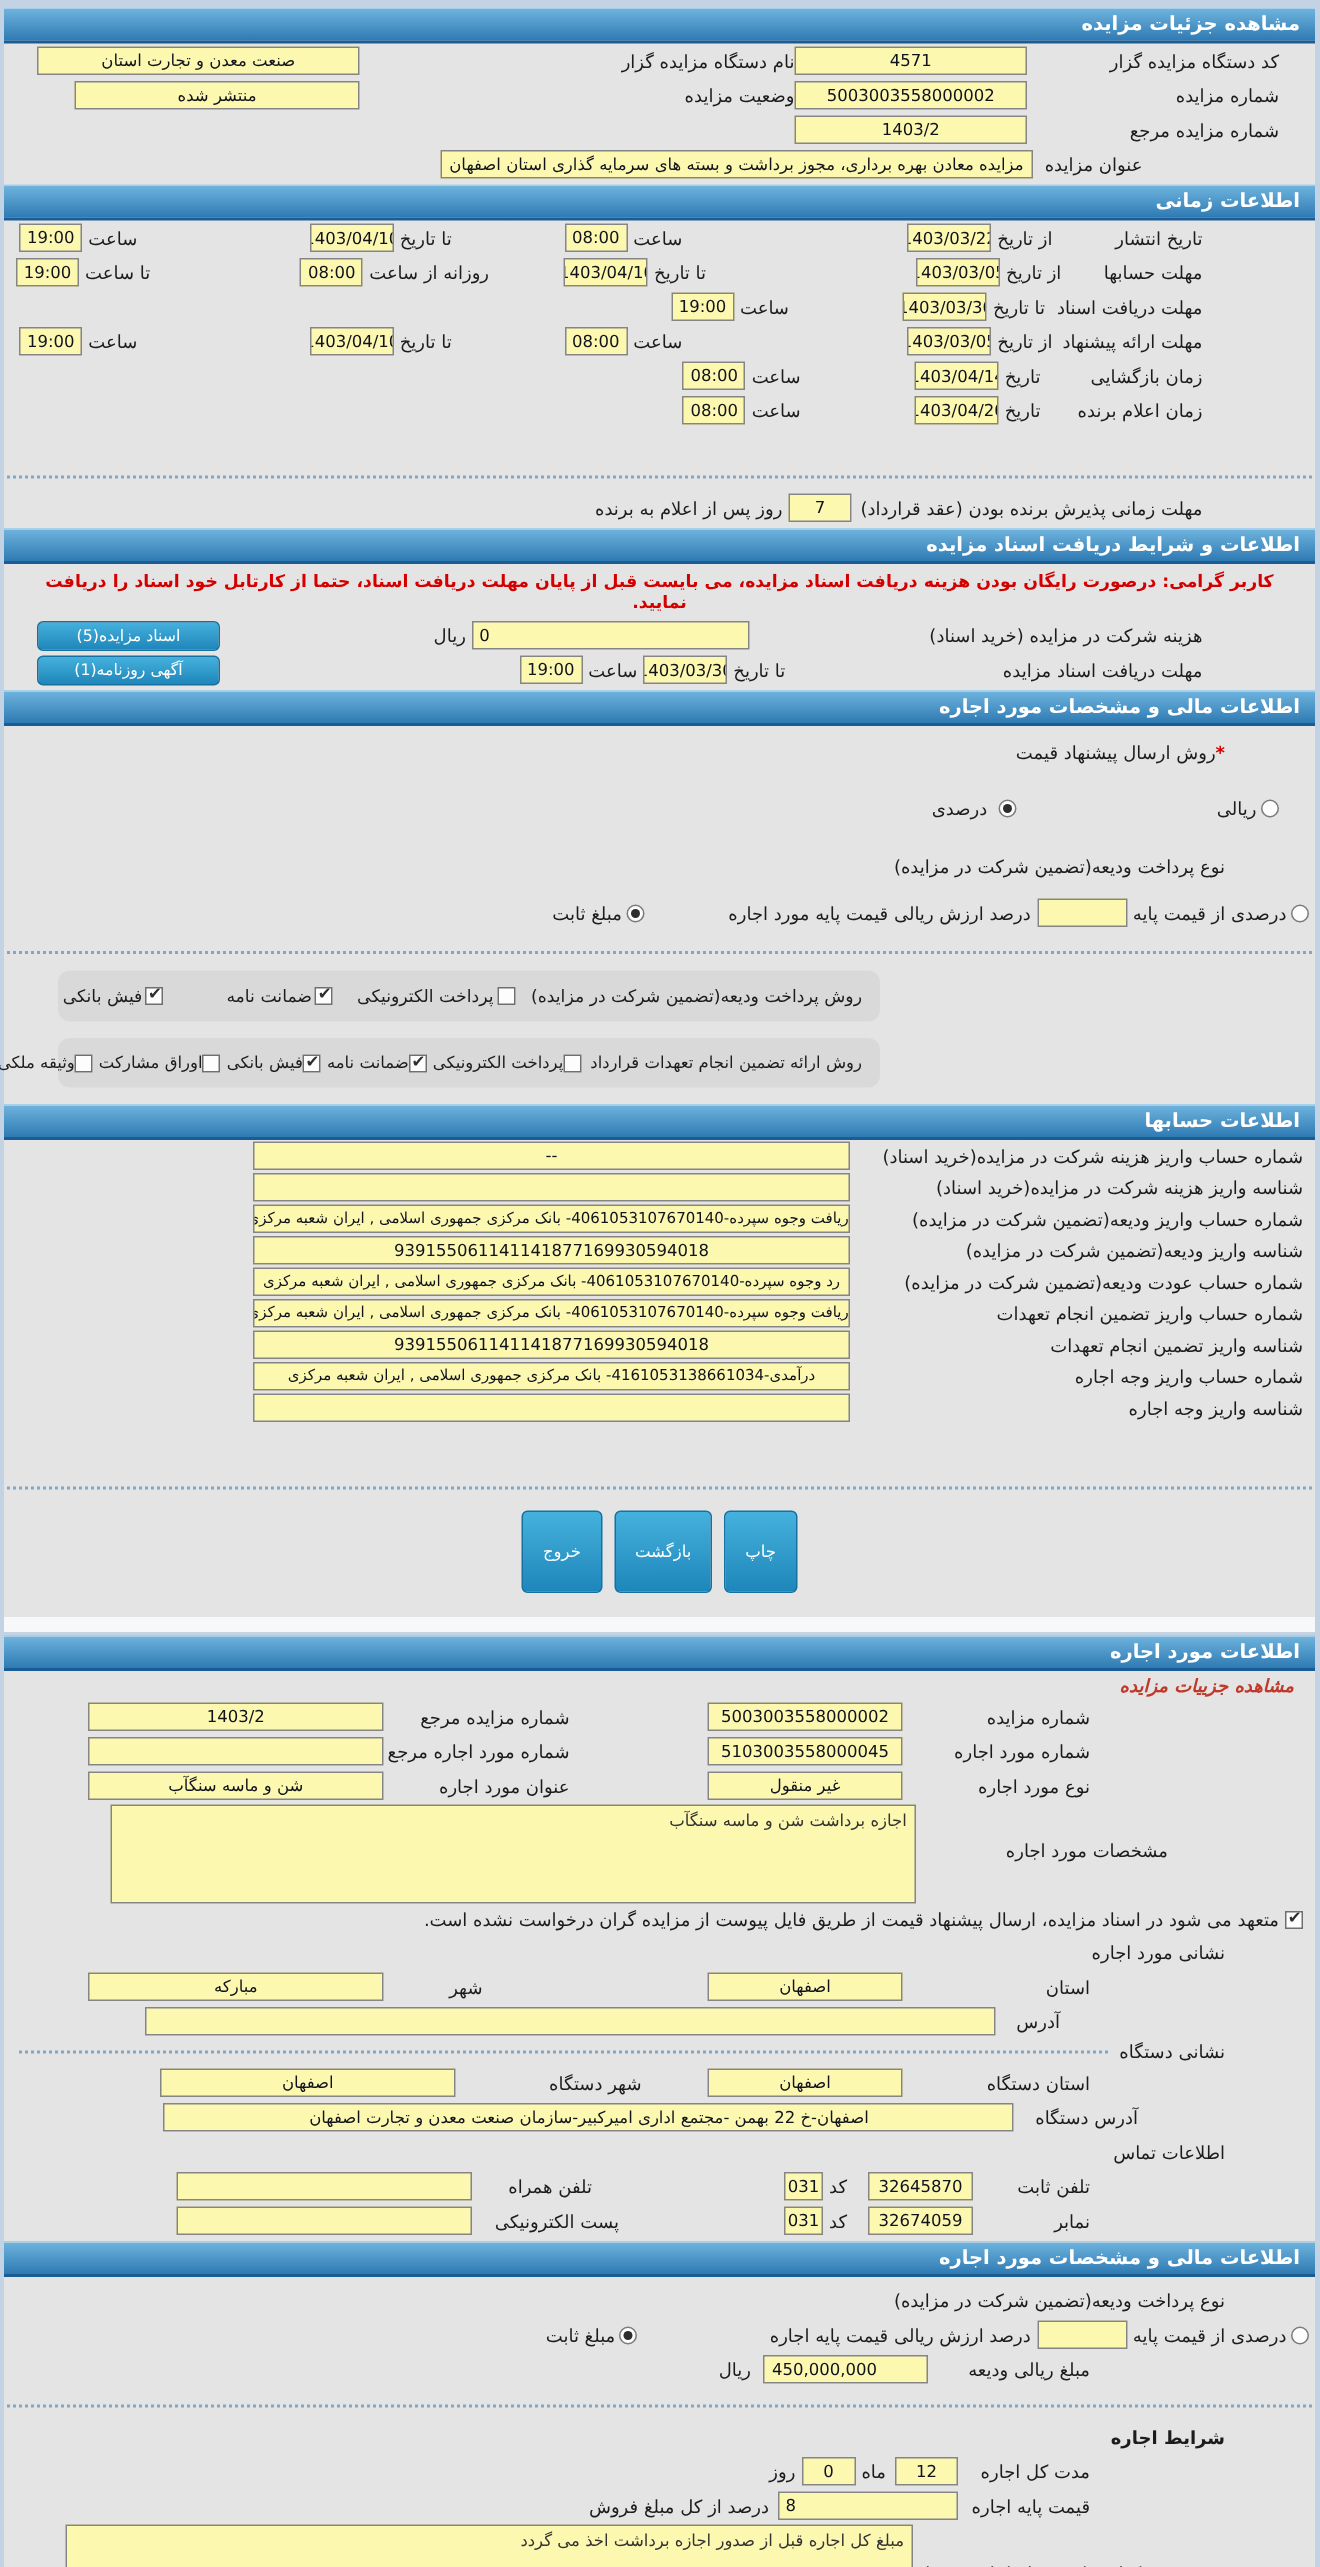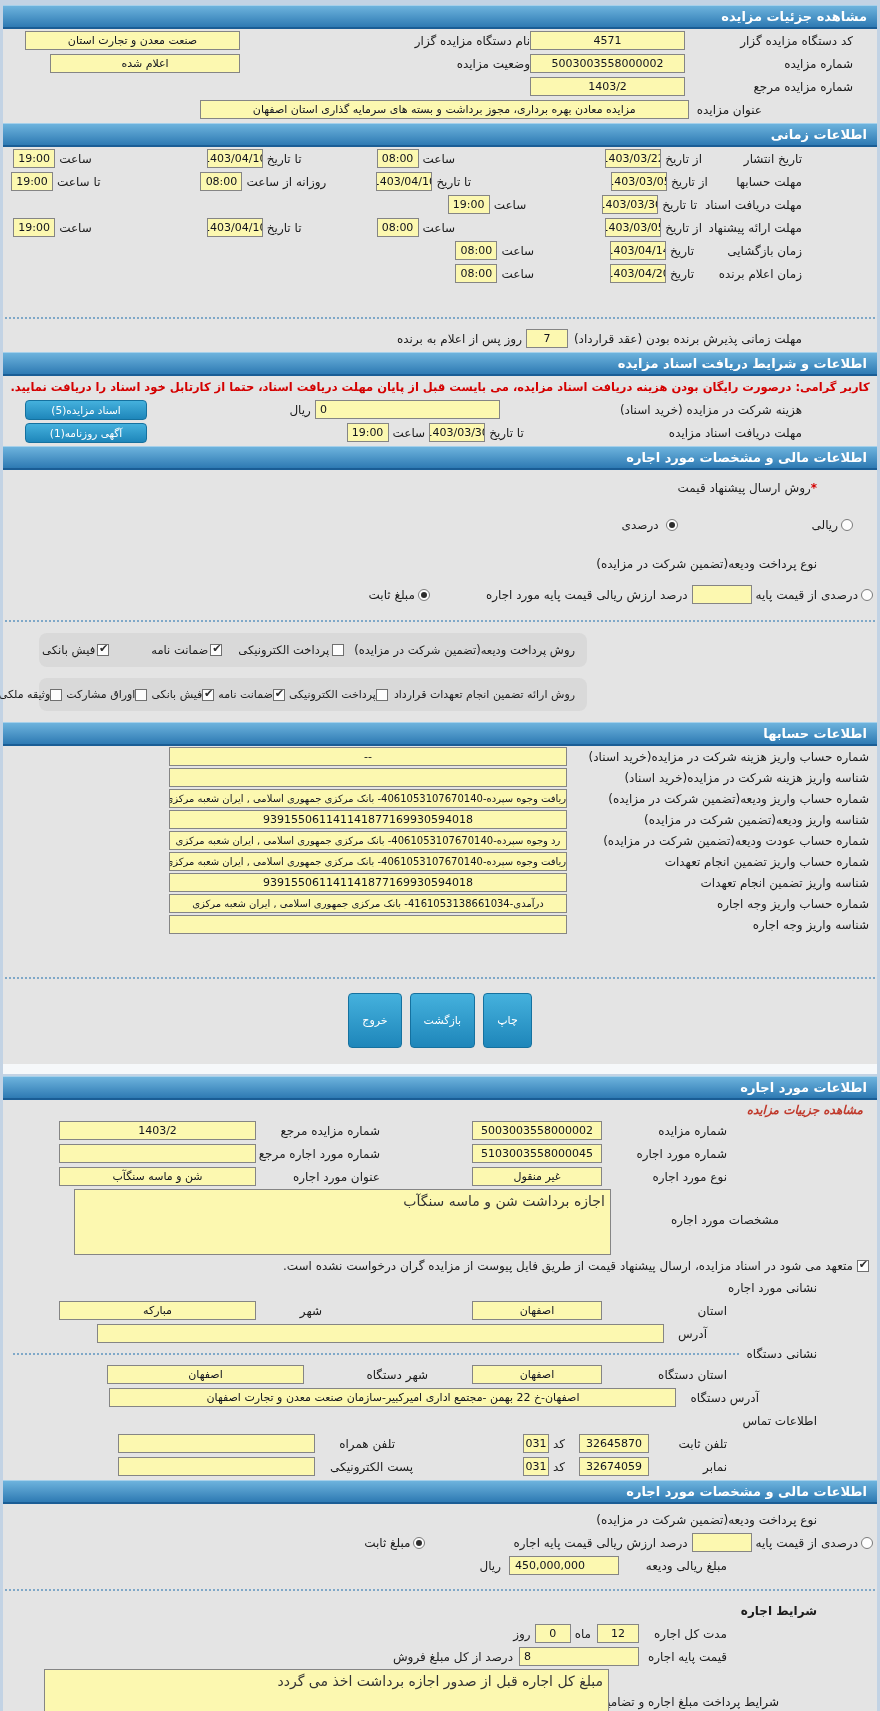--- a/index.html
+++ b/index.html
@@ -9,37 +9,37 @@
   .panel{background:#e4e4e4;padding-bottom:10px;}
   .gap-white{background:#f6f8fa;height:10px;}
   .hdr{height:24px;background:linear-gradient(#6db3dd,#2e7ab3);border-top:1px solid #a6d0ea;border-bottom:2px solid #1a5d95;color:#fff;font-weight:bold;font-size:13px;padding:3px 10px 0 0;margin-top:2px;}
   .row{display:flex;align-items:center;min-height:23px;padding:1px 8px;}
   .pr24{padding-right:24px}.pr75{padding-right:75px}.pr115{padding-right:115px}.pr150{padding-right:150px}.pr60{padding-right:60px}
   .lb{white-space:nowrap;}
   .lbl-col{width:168px;}
   .lbl-col2{width:150px;}
   .ibox{background:#fcf8b0;border:1px solid #858585;height:19px;display:flex;align-items:center;justify-content:center;font-size:11px;color:#10121c;overflow:hidden;white-space:nowrap;flex:0 0 auto;}
   .ibox.lt{justify-content:flex-start;padding-right:4px;}
-  .tarea{background:#fcf8b0;border:1px solid #858585;font-size:14px;color:#333;padding:3px 5px;display:block;overflow:hidden;text-align:right;}
+  .tarea{background:#fcf8b0;border:1px solid #858585;font-size:11px;color:#333;padding:3px 5px;display:block;overflow:hidden;text-align:right;}
   .wdate{width:56px}.wtime{width:42px}.w26{width:26px}.w36{width:36px}.w42{width:42px}.w60{width:60px}.w70{width:70px}
   .w110{width:110px}.w120{width:120px}.w130{width:130px}.w155{width:155px}.w185{width:185px}.w190{width:190px}.w197{width:197px}
-  .w215{width:215px}.w398{width:398px}.w457{width:489px}.w492{width:492px}.w537{width:537px}.w565{width:565px}.w567{width:567px}
+  .w215{width:215px}.w398{width:398px}.w457{width:395px}.w492{width:492px}.w537{width:537px}.w565{width:565px}.w567{width:567px}
   .ml4{margin-left:4px}.ml8{margin-left:8px}.ml14{margin-left:14px}.ml50{margin-left:50px}.ml75{margin-left:75px}.ml76{margin-left:76px}.ml100{margin-left:100px}
   .ml115{margin-left:115px}.ml140{margin-left:140px}.ml150{margin-left:150px}
   .mr-auto{margin-right:auto}
   .dotted{border-top:2px dotted #7fa8c8;margin:8px 2px;}
   .btn{background:linear-gradient(#45b1dd,#1e86ba);border:1px solid #15719f;border-radius:4px;color:#fff;font-size:11px;font-family:inherit;padding:20px 13px;cursor:pointer;white-space:nowrap;}
   .btn.small{padding:3px 10px;font-size:10.5px;}
   .btn-row{display:flex;justify-content:center;gap:8px;padding:6px 0;}
   .graybox{background:#d9d9d9;border-radius:8px;width:548px;margin:11px 290px 11px auto;padding:10px 12px;display:flex;align-items:center;}
   .cb{width:12px;height:12px;border:1px solid #6f6f6f;background:#fdfdfd;display:inline-block;position:relative;flex:0 0 auto;}
   .cb.on::after{content:"\2714";position:absolute;top:-3px;right:0px;font-size:11px;color:#2d2d2d;}
   .rb{width:12px;height:12px;border:1px solid #7a7a7a;border-radius:50%;background:#fdfdfd;display:inline-block;flex:0 0 auto;position:relative;}
   .rb.on::after{content:"";position:absolute;top:2px;right:2px;width:6px;height:6px;border-radius:50%;background:#2d2d2d;}
-  .notice{color:#d40000;font-weight:bold;font-size:11.5px;text-align:center;padding:4px 6px;}
+  .notice{color:#d40000;font-weight:bold;font-size:11.5px;text-align:center;padding:4px 20px;}
   .red-link{color:#c0392b;font-weight:bold;font-style:italic;font-size:12px;padding:3px 14px 2px 0;}
   .star{color:#d40000;font-weight:bold;}
   .bold{font-weight:bold;}
   .sep-row{display:flex;align-items:center;padding:2px 8px 2px 0;}
   .sep-row .line{flex:1;border-top:2px dotted #7fa8c8;margin-left:10px;margin-right:8px;}
   .spacer24{height:24px}.spacer34{height:34px}
 </style>
 </head>
 <body>
 
@@ -55,21 +55,21 @@
       <span class="lb lbl-col">کد دستگاه مزایده گزار</span>
       <div class="ibox w155">4571</div>
       <span class="lb ml140 lbl-col2">نام دستگاه مزایده گزار</span>
       <div class="ibox w215" style="margin-left:-16px">صنعت  معدن و تجارت استان</div>
     </div>
 
     <div class="row pr24">
       <span class="lb lbl-col">شماره مزایده</span>
       <div class="ibox w155">5003003558000002</div>
       <span class="lb ml140 lbl-col2">وضعیت مزایده</span>
-      <div class="ibox w190">اعلام شده</div>
+      <div class="ibox w190">منتشر شده</div>
     </div>
 
     <div class="row pr24">
       <span class="lb lbl-col">شماره مزایده مرجع</span>
       <div class="ibox w155">1403/2</div>
     </div>
 
     <div class="row pr115">
       <span class="lb ml8">عنوان مزایده</span>
       <div class="ibox w457">مزایده معادن بهره برداری، مجوز برداشت و بسته های سرمایه گذاری استان اصفهان</div>

